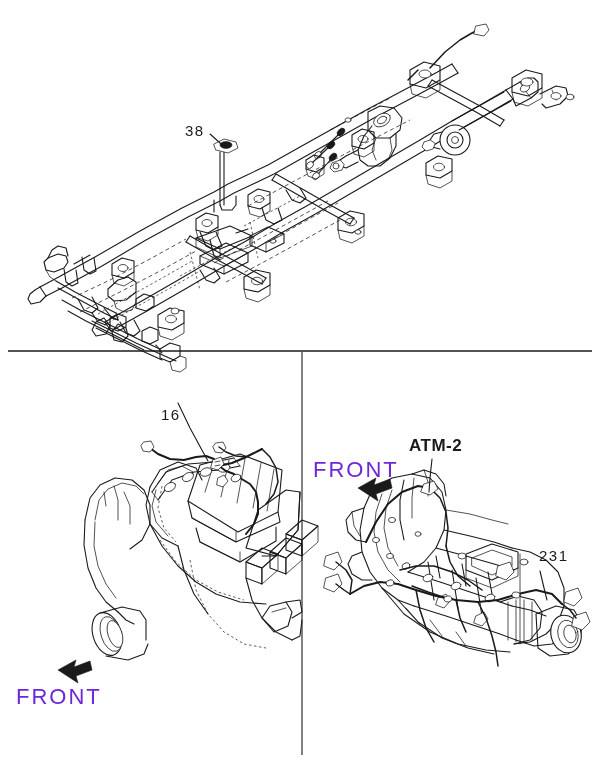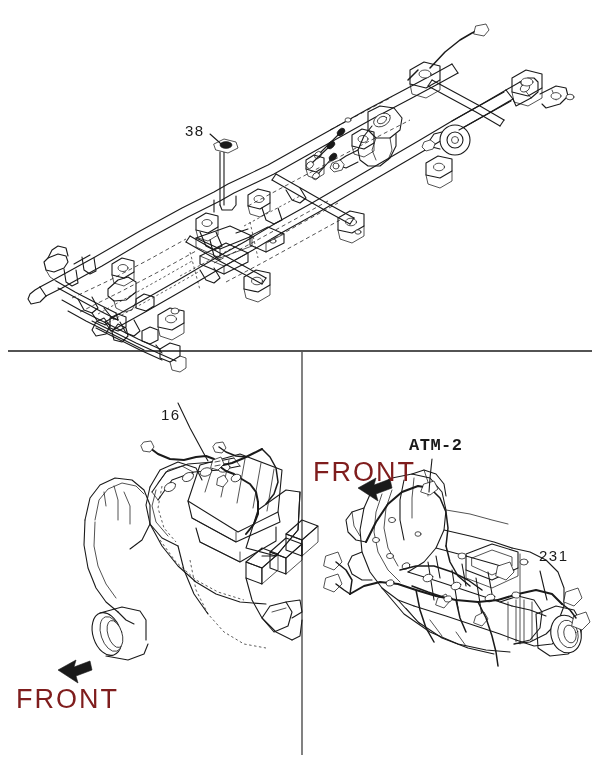--- a/index.html
+++ b/index.html
@@ -34,23 +34,23 @@
   .lbl-num {
     font-size: 15px;
     letter-spacing: 1.5px;
   }
   .lbl-atm {
     font-size: 17px;
     font-weight: bold;
     letter-spacing: 0.5px;
   }
   .lbl-front {
-    font-size: 27px;
+    font-size: 22px;
     letter-spacing: 2px;
-    color: #7f1d1d;
+    color: #6d28d9;
   }
 </style>
 </head>
 <body>
 
 <div id="page">
 
   <svg width="600" height="762" viewBox="0 0 600 762">
     <defs>
       <style>
@@ -528,21 +528,21 @@
       <g>
         <path class="blk" d="M358 488 L376 478 L374 485 L390 479 L392 488 L376 494 L378 501 Z"></path>
       </g>
     </g>
   </svg>
 
   <div class="lbl lbl-num" style="left:185px; top:123px;">38</div>
 
   <div class="lbl lbl-num" style="left:161px; top:407px;">16</div>
 
-  <div class="lbl lbl-atm" style="left:409px; top:437px;font-family:Liberation Mono, monospace;">ATM-2</div>
+  <div class="lbl lbl-atm" style="left:409px; top:437px;">ATM-2</div>
 
   <div class="lbl lbl-num" style="left:539px; top:548px;">231</div>
 
   <div class="lbl lbl-front" style="left:16px; top:686px;">FRONT</div>
 
   <div class="lbl lbl-front" style="left:313px; top:459px;">FRONT</div>
 
 </div>
 
 </body></html>

